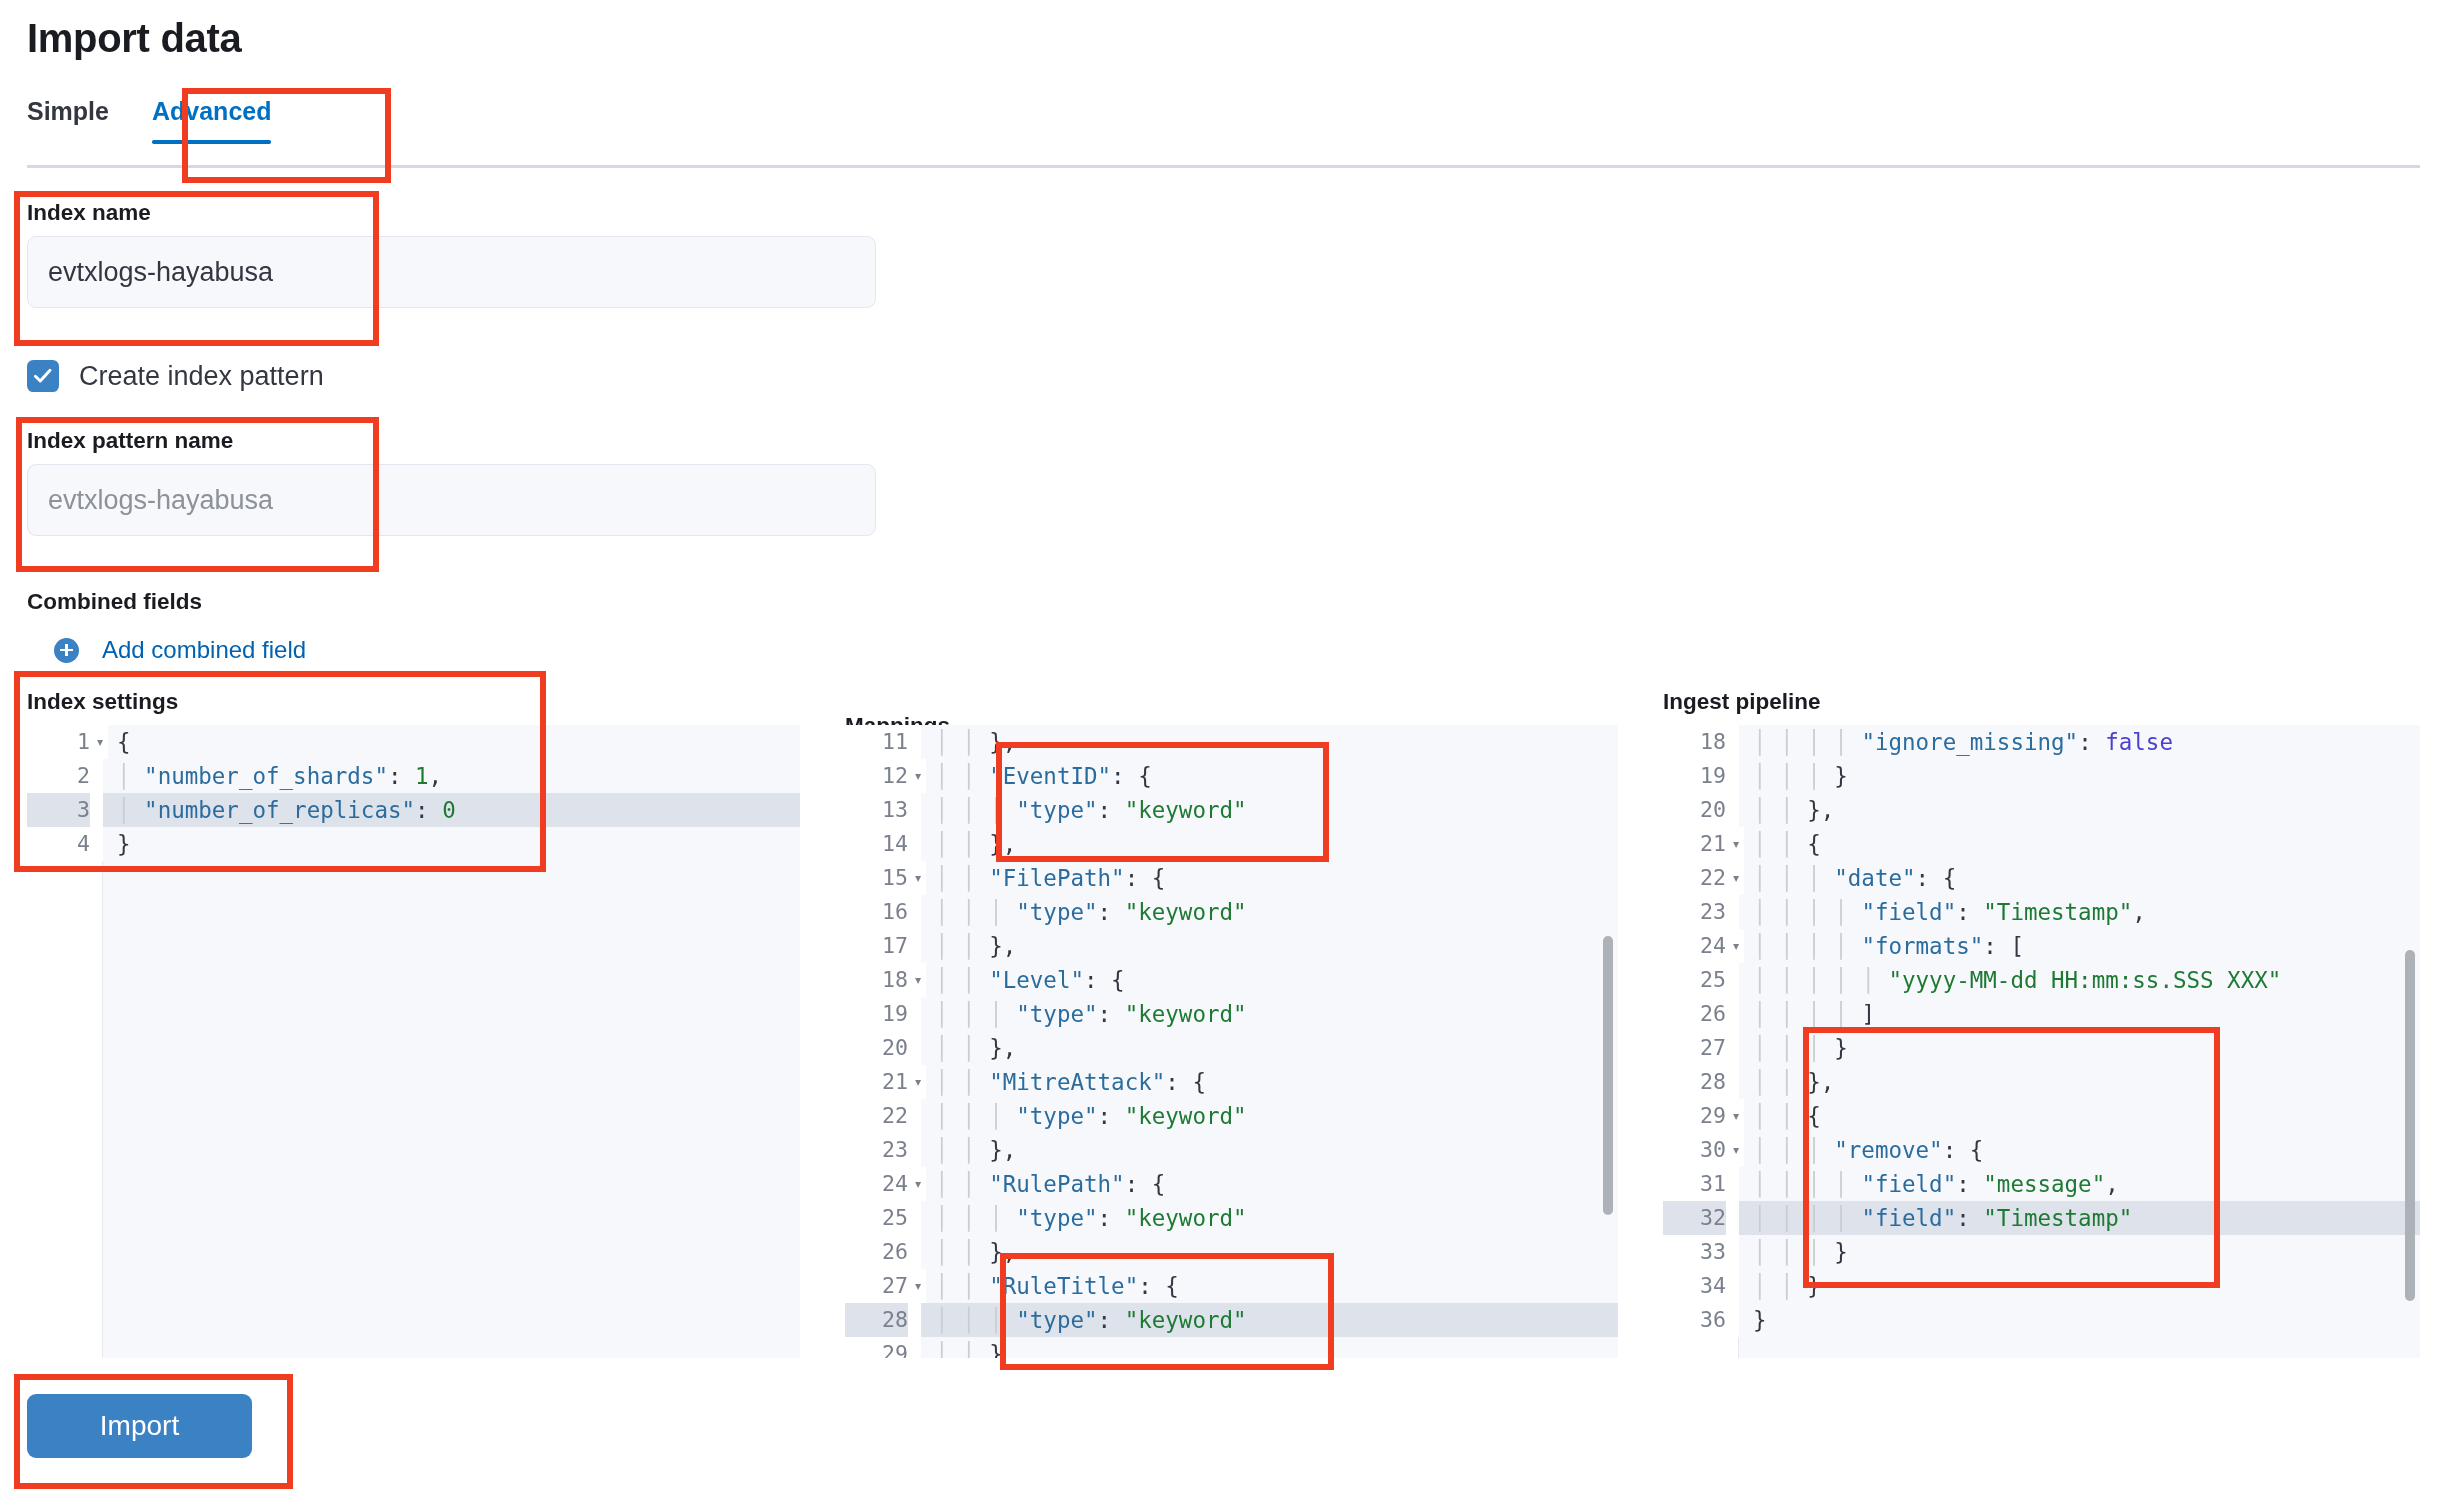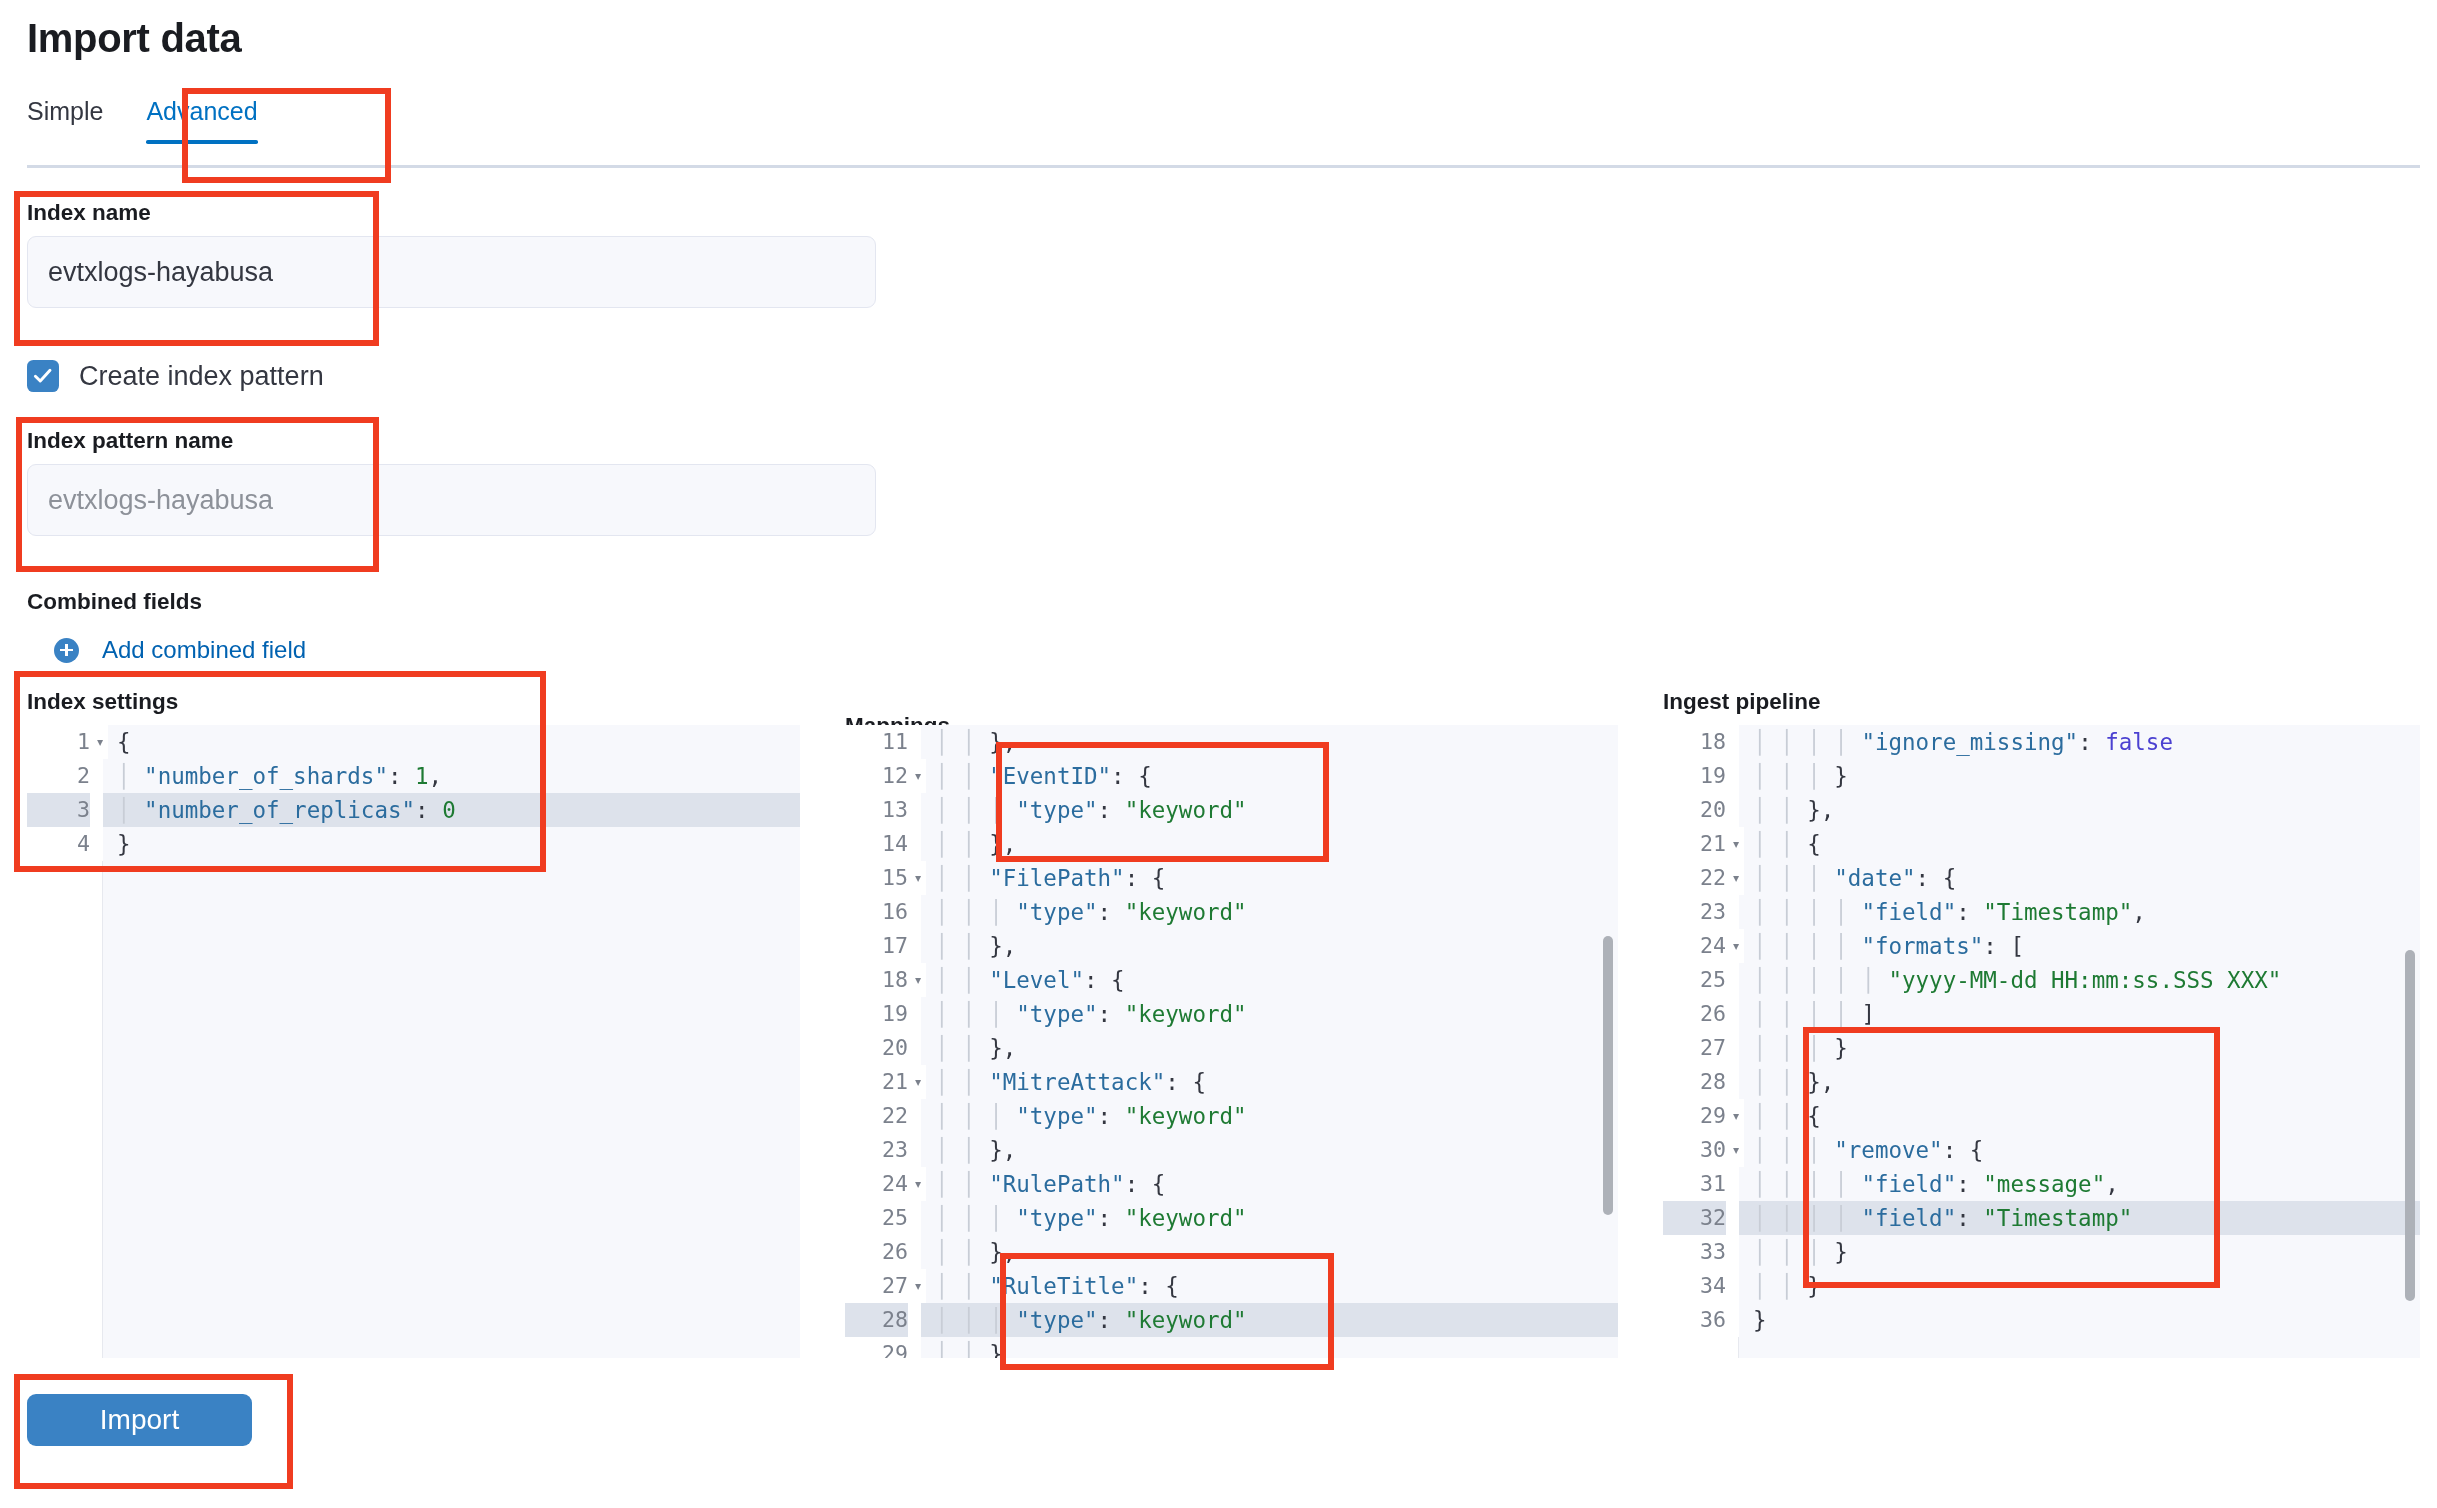--- a/index.html
+++ b/index.html
@@ -15,21 +15,21 @@
   
   .page-title {
     position: absolute; left: 27px; top: 16px;
     font-size: 40px; font-weight: 700; color: #1a1c21;
     letter-spacing: -0.3px;
   }
 
   
   .tabs { position: absolute; left: 27px; top: 99px; display: flex; align-items: flex-end; }
   .tab {
-    font-size: 25px; font-weight: 400; color: #343741;
+    font-size: 25px; font-weight: 700; color: #343741;
     padding: 0 0 20px 0; margin-right: 43px; position: relative; cursor: pointer;
     line-height: 1;
   }
   .tab.active { color: #0071c2; }
   .tab.active::after {
     content:""; position:absolute; left:0; right:0; bottom:0; height:4.5px;
     background:#0071c2; border-radius:1.8px;
   }
   .tabs-rule {
     position: absolute; left: 27px; top: 165px; width: 2393px; height: 2.7px;
@@ -107,21 +107,21 @@
   .tok-num { color:#1e7a33; }
   .tok-bool { color:#4b41d1; }
   .tok-punc { color:#343741; }
   .guide { color:#c8cdd6; }
 
   
   .sbar { position:absolute; width:10px; border-radius:5.4px; background:#adb1b8; }
 
   
   .import-btn {
-    position:absolute; left:27px; top:1394px; width:225px; height:52px;
+    position:absolute; left:27px; top:1394px; width:225px; height:64px;
     background:#3a82c4; color:#fff; border:none; border-radius:9px;
     font-size:28px; font-family:"Liberation Sans", sans-serif; font-weight:400;
     cursor:pointer;
   }
 
   
   .annot {
     position:absolute; border:6.3px solid #f03c20; pointer-events:none; background:transparent;
   }
 </style>

